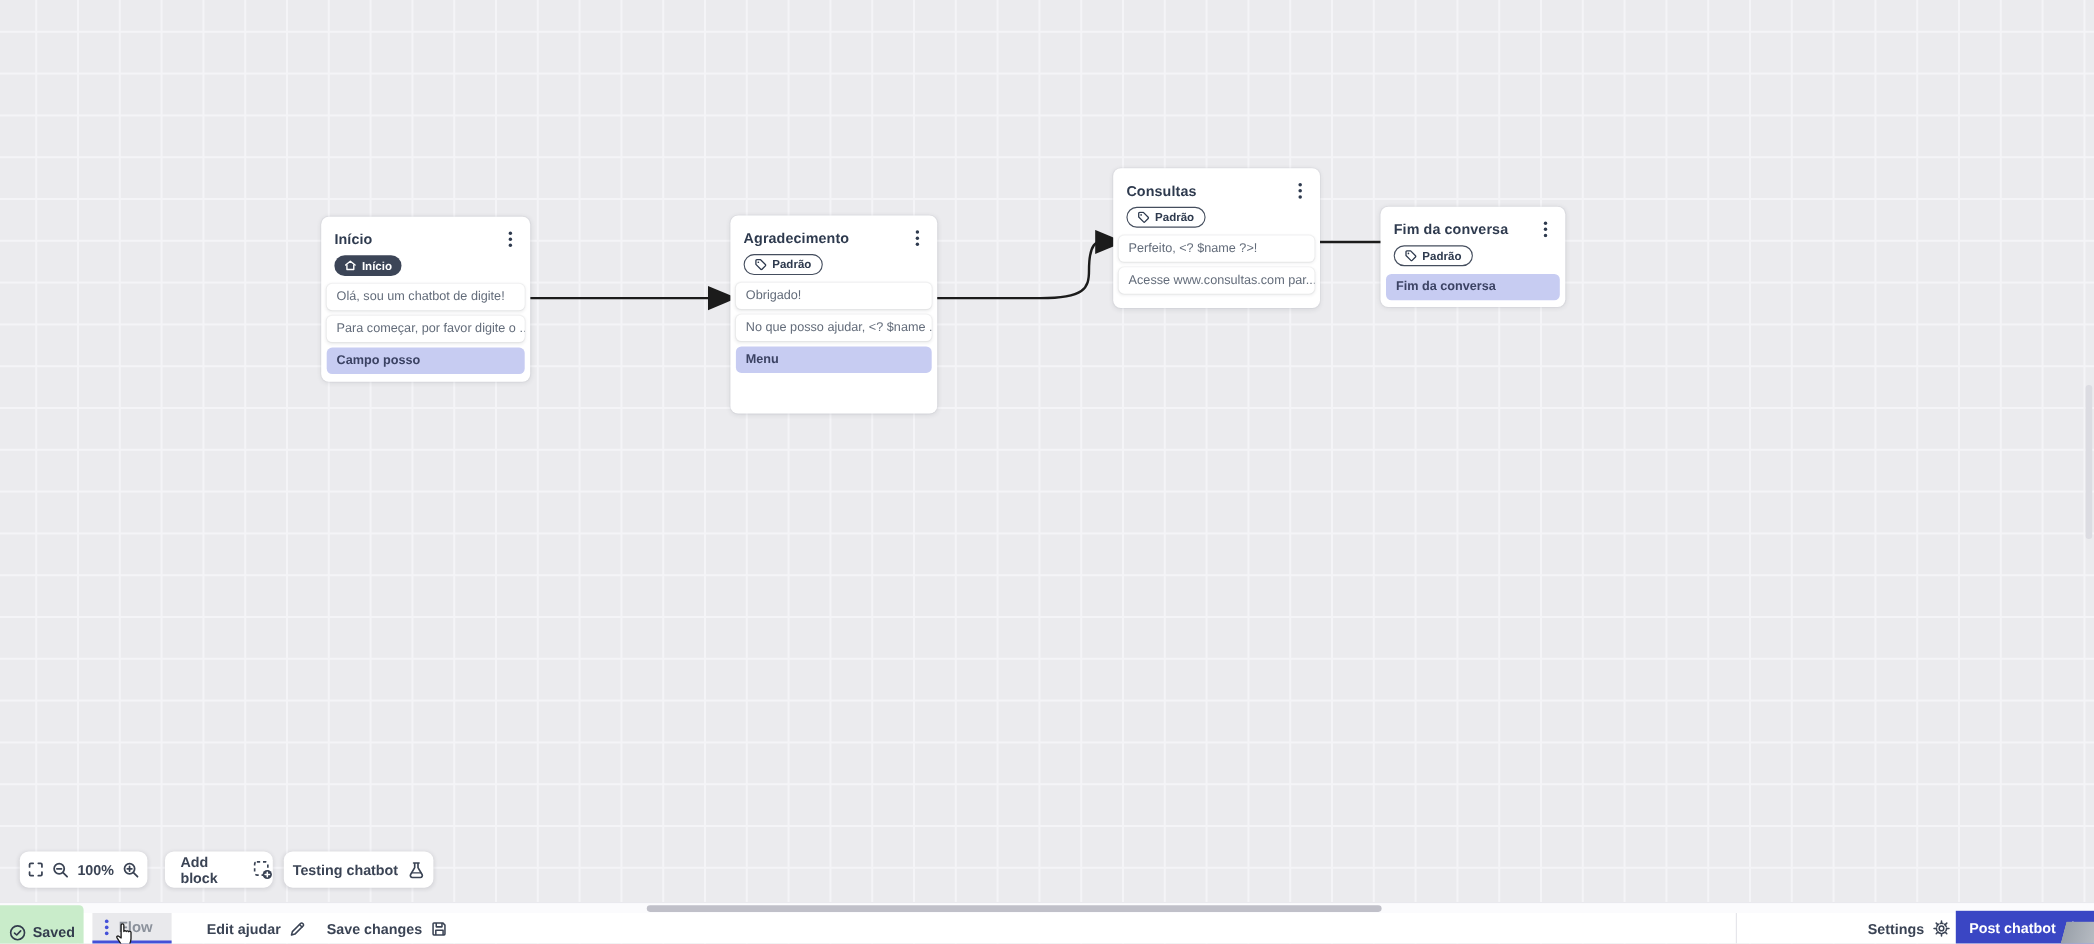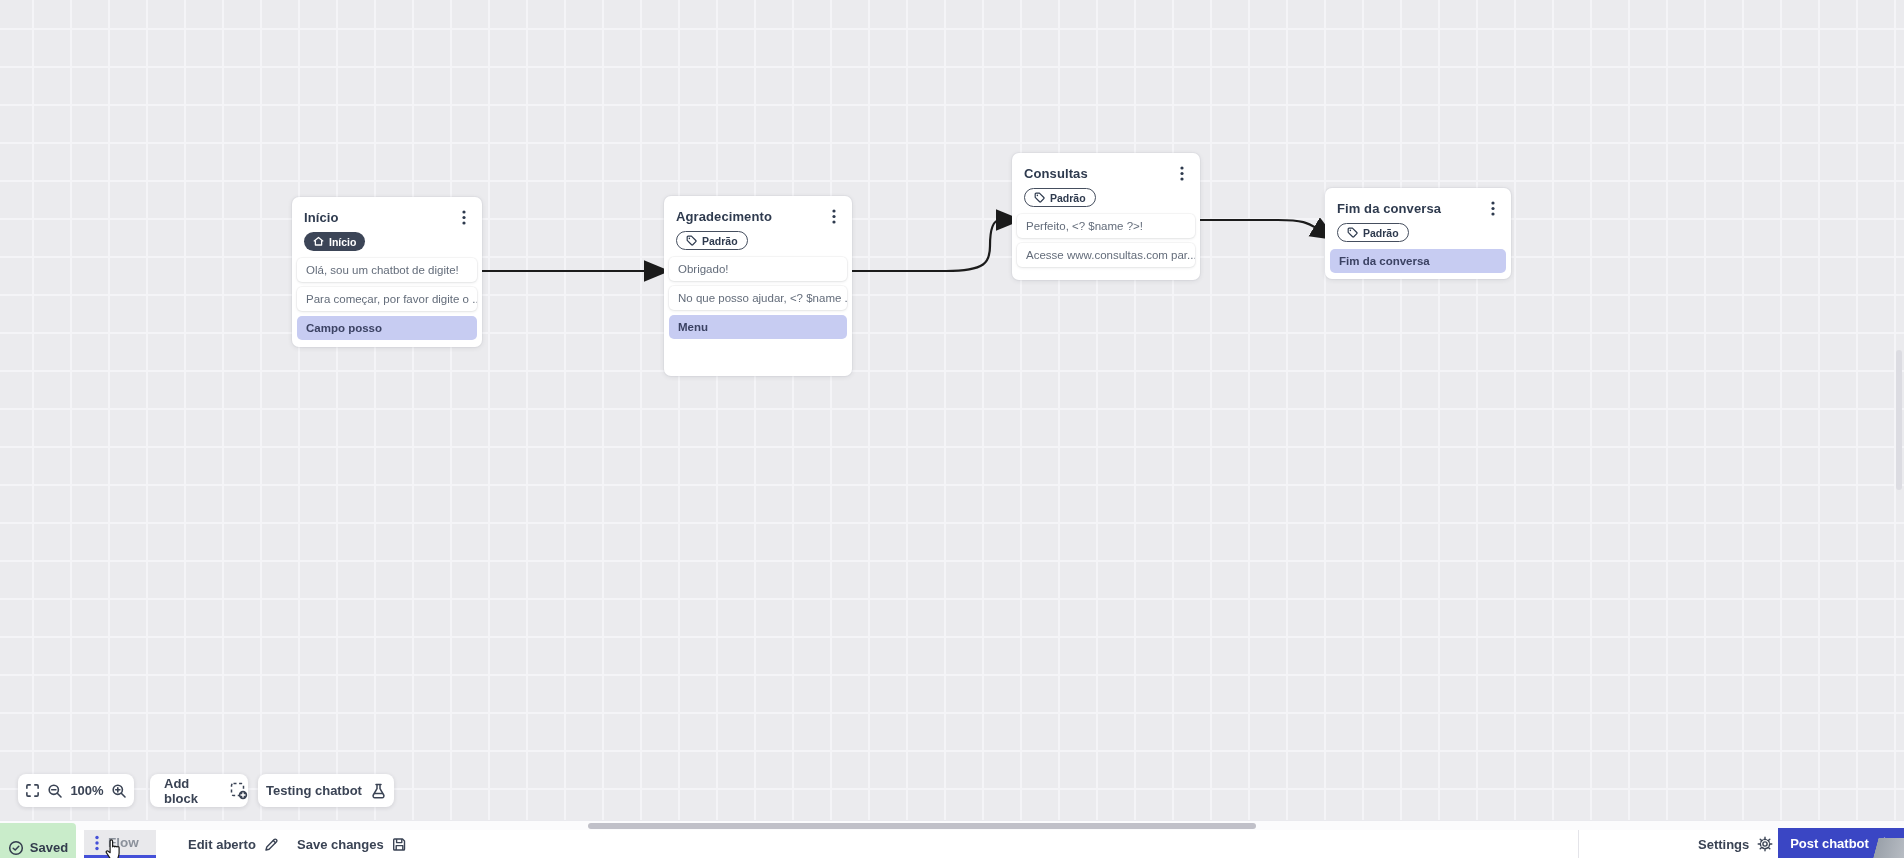--- a/index.html
+++ b/index.html
@@ -168,21 +168,21 @@
     <div class="rows">
       <div class="row msg">
           <span>Perfeito, &lt;? $name ?&gt;!</span>
         </div>
       <div class="row msg">
           <span>Acesse www.consultas.com par...</span>
         </div>
     </div>
   </div>
 
-  <div class="node" style="left:1325px;top:188px;width:186px;height:91px">
+  <div class="node" style="left:1255px;top:188px;width:168px;height:91px">
     <div class="node-head">
       <span class="node-title">Fim da conversa</span>
       <span class="kebab">
         <svg width="4" height="15" viewBox="0 0 4 15">
             <circle cx="2" cy="2" r="1.6" fill="#2e3a4e"></circle>
             <circle cx="2" cy="7.5" r="1.6" fill="#2e3a4e"></circle>
             <circle cx="2" cy="13" r="1.6" fill="#2e3a4e"></circle>
           </svg>
       </span>
     </div>
@@ -267,21 +267,21 @@
         <svg width="4" height="16" viewBox="0 0 4 16">
             <circle cx="2" cy="2.5" r="1.7" fill="#4450d8"></circle>
             <circle cx="2" cy="8" r="1.7" fill="#4450d8"></circle>
             <circle cx="2" cy="13.5" r="1.7" fill="#4450d8"></circle>
           </svg>
       </span>
       <span class="lbl">Flow</span>
     </div>
 
     <div class="bar-item" style="left:188px;">
-      <span>Edit aberto</span>
+      <span>Edit ajudar</span>
       <span>
         <svg width="15" height="15" viewBox="0 0 15 15" fill="none" stroke="#3a4354" stroke-width="1.4" stroke-linecap="round" stroke-linejoin="round">
             <path d="M2 13l.8-3.1L10.2 2.5a1.4 1.4 0 0 1 2 0l.3.3a1.4 1.4 0 0 1 0 2L5.1 12.2 2 13z"></path>
             <path d="M9.3 3.5l2.2 2.2"></path>
           </svg>
       </span>
     </div>
 
     <div class="bar-item" style="left:297px;">
       <span>Save changes</span>

